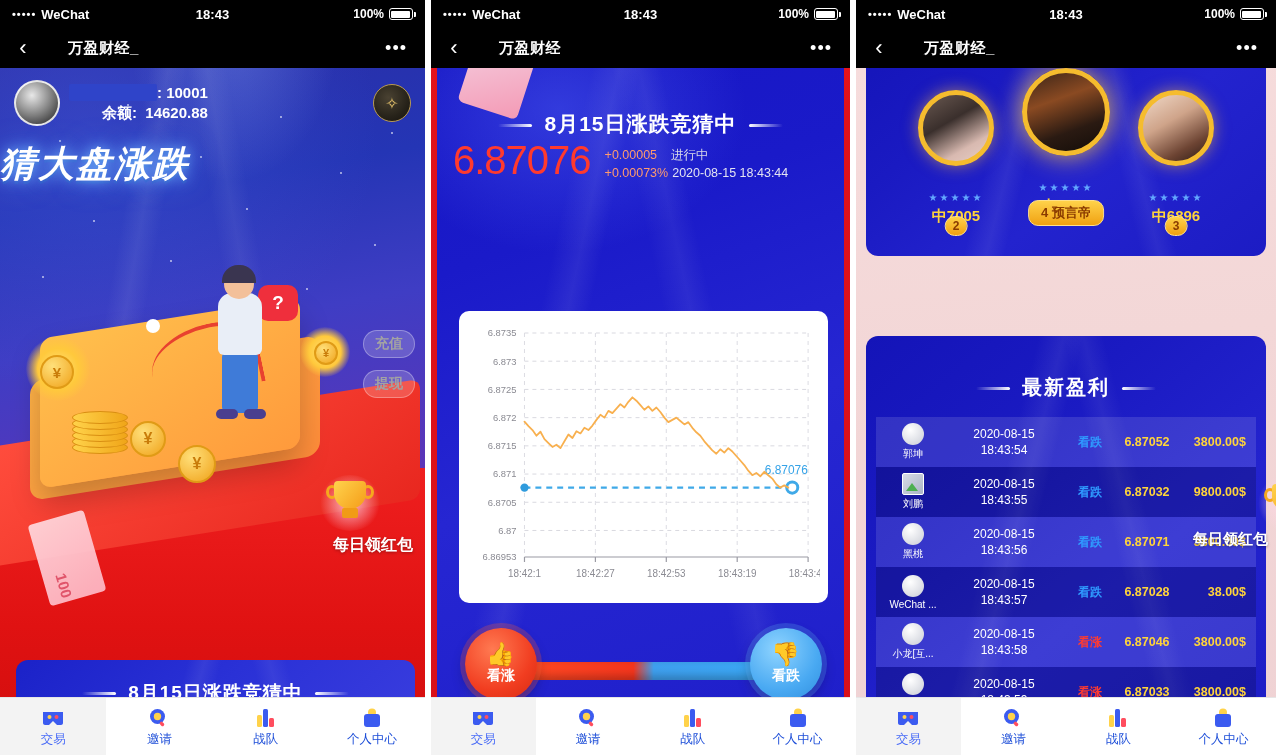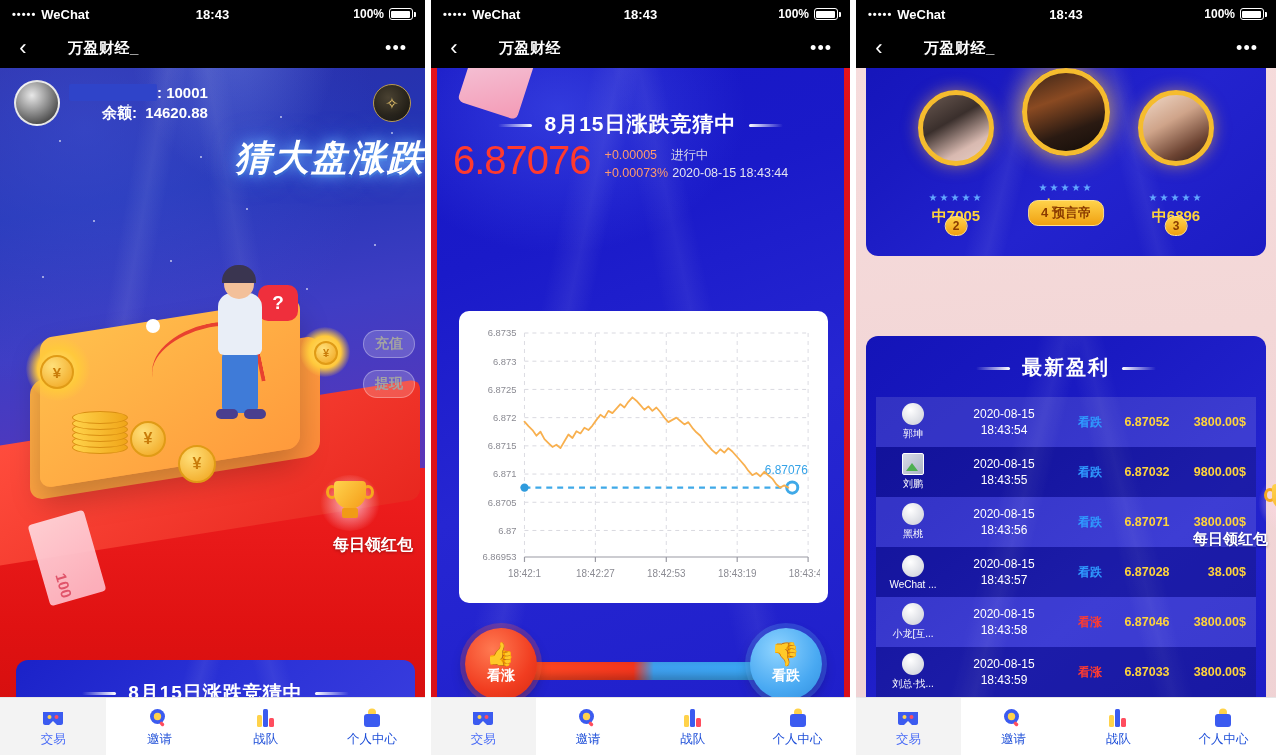--- a/index.html
+++ b/index.html
@@ -46,21 +46,21 @@
   .avatar-big { width:46px; height:46px; border-radius:50%; border:2px solid rgba(255,255,255,.85);
      background:radial-gradient(circle at 38% 32%, #e8e8e8 0%, #8d8d8d 45%, #1a1a1a 100%); flex:0 0 auto; overflow:hidden;}
   .u-text { margin-left:9px; color:#fff; line-height:1.35; }
   .u-line1 { font-size:15px; font-weight:bold; display:flex; align-items:center; gap:0px;}
   .u-name-mask{ display:inline-block;width:88px;height:17px;background:#2f44c9;border-radius:2px;}
   .u-line2 { font-size:15px; font-weight:bold;margin-left:33px; }
   .coin-badge { margin-left:auto; width:38px; height:38px; border-radius:50%;
      background:radial-gradient(circle at 40% 35%, #4a4232 0%, #27231a 60%, #15120c 100%);
      border:1.5px solid #b99a4e; display:flex;align-items:center;justify-content:center; color:#e3c16a; font-size:16px;}
 
-  .p1-title { position:absolute; top:66px; left:0; right:0; text-align:right; z-index:6; }
+  .p1-title { position:absolute; top:72px; left:0; right:0; text-align:left; z-index:6; }
   .p1-t1 { font-size:36px; font-weight:900; font-style:italic; color:#ffffff; letter-spacing:2px;
     text-shadow:0 0 14px rgba(120,190,255,.95), 0 0 28px rgba(80,140,255,.8), 0 3px 0 #2a4fc0; }
   .p1-t2 { font-size:38px; font-weight:900; font-style:italic; color:#ffffff; letter-spacing:1px; margin-top:2px;
     text-shadow:0 0 14px rgba(120,190,255,.95), 0 0 28px rgba(80,140,255,.8), 0 3px 0 #2a4fc0; }
 
   .p1-illus{position:absolute;left:0;right:0;top:195px;height:300px;z-index:4;}
   .laptop{position:absolute;left:40px;top:55px;width:260px;height:150px;
      background:linear-gradient(150deg,#ffc14d,#ff9a3c);border-radius:12px;transform:skewY(-9deg);box-shadow:0 16px 30px rgba(0,0,0,.22);}
   .laptop2{position:absolute;left:30px;top:95px;width:290px;height:120px;
      background:linear-gradient(150deg,#ffb347,#ff8c3a);border-radius:14px;transform:skewY(-9deg);}
@@ -155,21 +155,21 @@
   .pod.first .ring{width:88px;height:88px;box-shadow:0 0 26px rgba(255,200,70,.85);}
   .pod.side .ring{width:76px;height:76px;}
   .pod .badge{position:absolute;left:50%;transform:translateX(-50%);bottom:-10px;background:linear-gradient(180deg,#ffd24a,#f0a112);
      color:#8a3b00;font-size:12px;font-weight:bold;border-radius:10px;padding:2px 7px;white-space:nowrap;border:1px solid #ffe08a;}
   .pod.first .badge{padding:3px 12px;font-size:13px;}
   .pod .stars{color:#63a8ff;font-size:10px;letter-spacing:2px;margin-top:26px;}
   .pod .score{color:#ffd43a;font-size:15px;font-weight:bold;margin-top:4px;}
   .pod.first{margin-bottom:10px;}
 
   .p3-profit{top:268px;bottom:-12px;}
-  .p3-ptitle{position:relative;text-align:center;color:#fff;font-size:20px;font-weight:bold;margin-top:18px;letter-spacing:2px;}
+  .p3-ptitle{position:relative;text-align:center;color:#fff;font-size:20px;font-weight:bold;margin-top:38px;letter-spacing:2px;}
   .p3-ptitle .dash{display:inline-block;width:34px;height:3px;background:linear-gradient(90deg,rgba(255,255,255,0),#fff);vertical-align:middle;margin:0 12px;border-radius:2px;}
   .p3-ptitle .dash.r{background:linear-gradient(90deg,#fff,rgba(255,255,255,0));}
   .plist{position:relative;margin:16px 10px 0 10px;}
   .prow{display:flex;align-items:center;height:50px;padding:0 6px;}
   .prow.odd{background:rgba(255,255,255,.12);}
   .prow.even{background:rgba(0,0,0,.18);}
   .p-user{width:62px;text-align:center;}
   .p-user .av{width:22px;height:22px;border-radius:50%;background:radial-gradient(circle at 38% 32%,#fff,#c9ccd6);margin:0 auto;}
   .p-user .av.broken{border-radius:2px;background:linear-gradient(135deg,#d8dce6,#aab3c6);border:1px solid #fff;position:relative;}
   .p-user .av.broken::after{content:"";position:absolute;left:3px;bottom:3px;border-left:6px solid transparent;border-right:6px solid transparent;border-bottom:8px solid #4caf50;}

